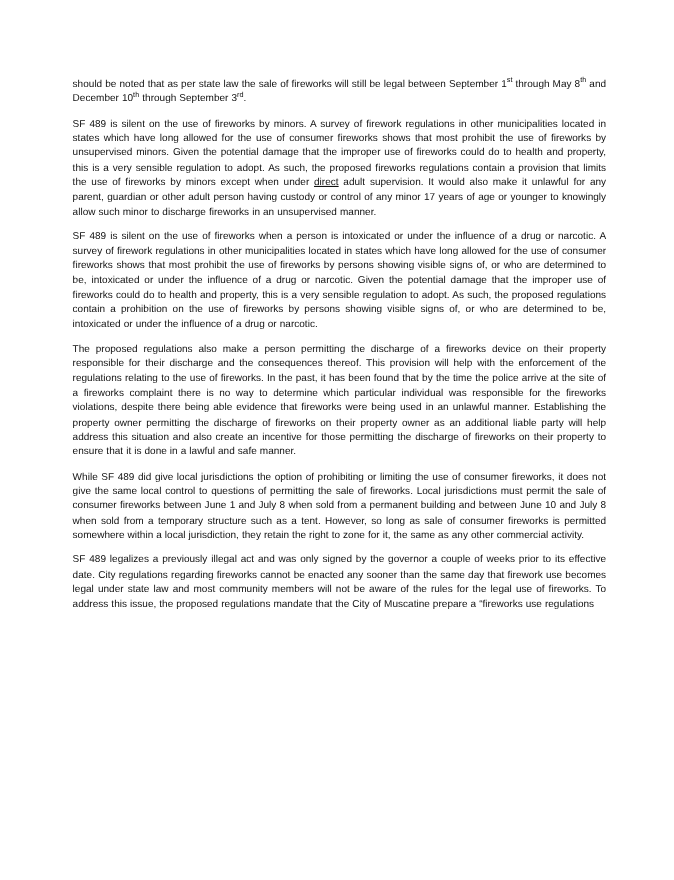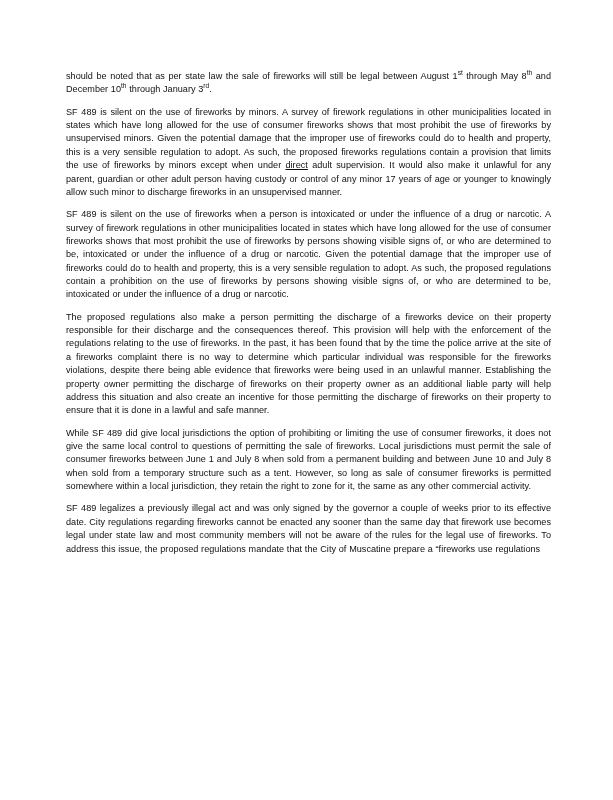--- a/index.html
+++ b/index.html
@@ -43,20 +43,20 @@
   }
   .u {
     text-decoration: underline;
   }
 </style>
 </head>
 <body>
 
 <div class="page">
   <div class="doc-body" id="doc-body">
-      <p class="para"><span>should be noted that as per state law the sale of fireworks will still be legal between August 1</span><sup>st</sup><span> through May 8</span><sup>th</sup><span> and December 10</span><sup>th</sup><span> through January 3</span><sup>rd</sup><span>.</span></p>
+      <p class="para"><span>should be noted that as per state law the sale of fireworks will still be legal between September 1</span><sup>st</sup><span> through May 8</span><sup>th</sup><span> and December 10</span><sup>th</sup><span> through September 3</span><sup>rd</sup><span>.</span></p>
       <p class="para"><span>SF 489 is silent on the use of fireworks by minors.  A survey of firework regulations in other municipalities located in states which have long allowed for the use of consumer fireworks shows that most prohibit the use of fireworks by unsupervised minors.  Given the potential damage that the improper use of fireworks could do to health and property, this is a very sensible regulation to adopt.  As such, the proposed fireworks regulations contain a provision that limits the use of fireworks by minors except when under </span><span class="u">direct</span><span> adult supervision.  It would also make it unlawful for any parent, guardian or other adult person having custody or control of any minor 17 years of age or younger to knowingly allow such minor to discharge fireworks in an unsupervised manner.</span></p>
       <p class="para"><span>SF 489 is silent on the use of fireworks when a person is intoxicated or under the influence of a drug or narcotic.  A survey of firework regulations in other municipalities located in states which have long allowed for the use of consumer fireworks shows that most prohibit the use of fireworks by persons showing visible signs of, or who are determined to be, intoxicated or under the influence of a drug or narcotic.  Given the potential damage that the improper use of fireworks could do to health and property, this is a very sensible regulation to adopt.  As such, the proposed regulations contain a prohibition on the use of fireworks by persons showing visible signs of, or who are determined to be, intoxicated or under the influence of a drug or narcotic.</span></p>
       <p class="para"><span>The proposed regulations also make a person permitting the discharge of a fireworks device on their property responsible for their discharge and the consequences thereof.  This provision will help with the enforcement of the regulations relating to the use of fireworks.  In the past, it has been found that by the time the police arrive at the site of a fireworks complaint there is no way to determine which particular individual was responsible for the fireworks violations, despite there being able evidence that fireworks were being used in an unlawful manner.  Establishing the property owner permitting the discharge of fireworks on their property owner as an additional liable party will help address this situation and also create an incentive for those permitting the discharge of fireworks on their property to ensure that it is done in a lawful and safe manner.</span></p>
       <p class="para"><span>While SF 489 did give local jurisdictions the option of prohibiting or limiting the use of consumer fireworks, it does not give the same local control to questions of permitting the sale of fireworks.  Local jurisdictions must permit the sale of consumer fireworks between June 1 and July 8 when sold from a permanent building and between June 10 and July 8 when sold from a temporary structure such as a tent.  However, so long as sale of consumer fireworks is permitted somewhere within a local jurisdiction, they retain the right to zone for it, the same as any other commercial activity.</span></p>
       <p class="para"><span>SF 489 legalizes a previously illegal act and was only signed by the governor a couple of weeks prior to its effective date. City regulations regarding fireworks cannot be enacted any sooner than the same day that firework use becomes legal under state law and most community members will not be aware of the rules for the legal use of fireworks.  To address this issue, the proposed regulations mandate that the City of Muscatine prepare a “fireworks use regulations</span></p>
     </div>
 </div>
 
 </body></html>

